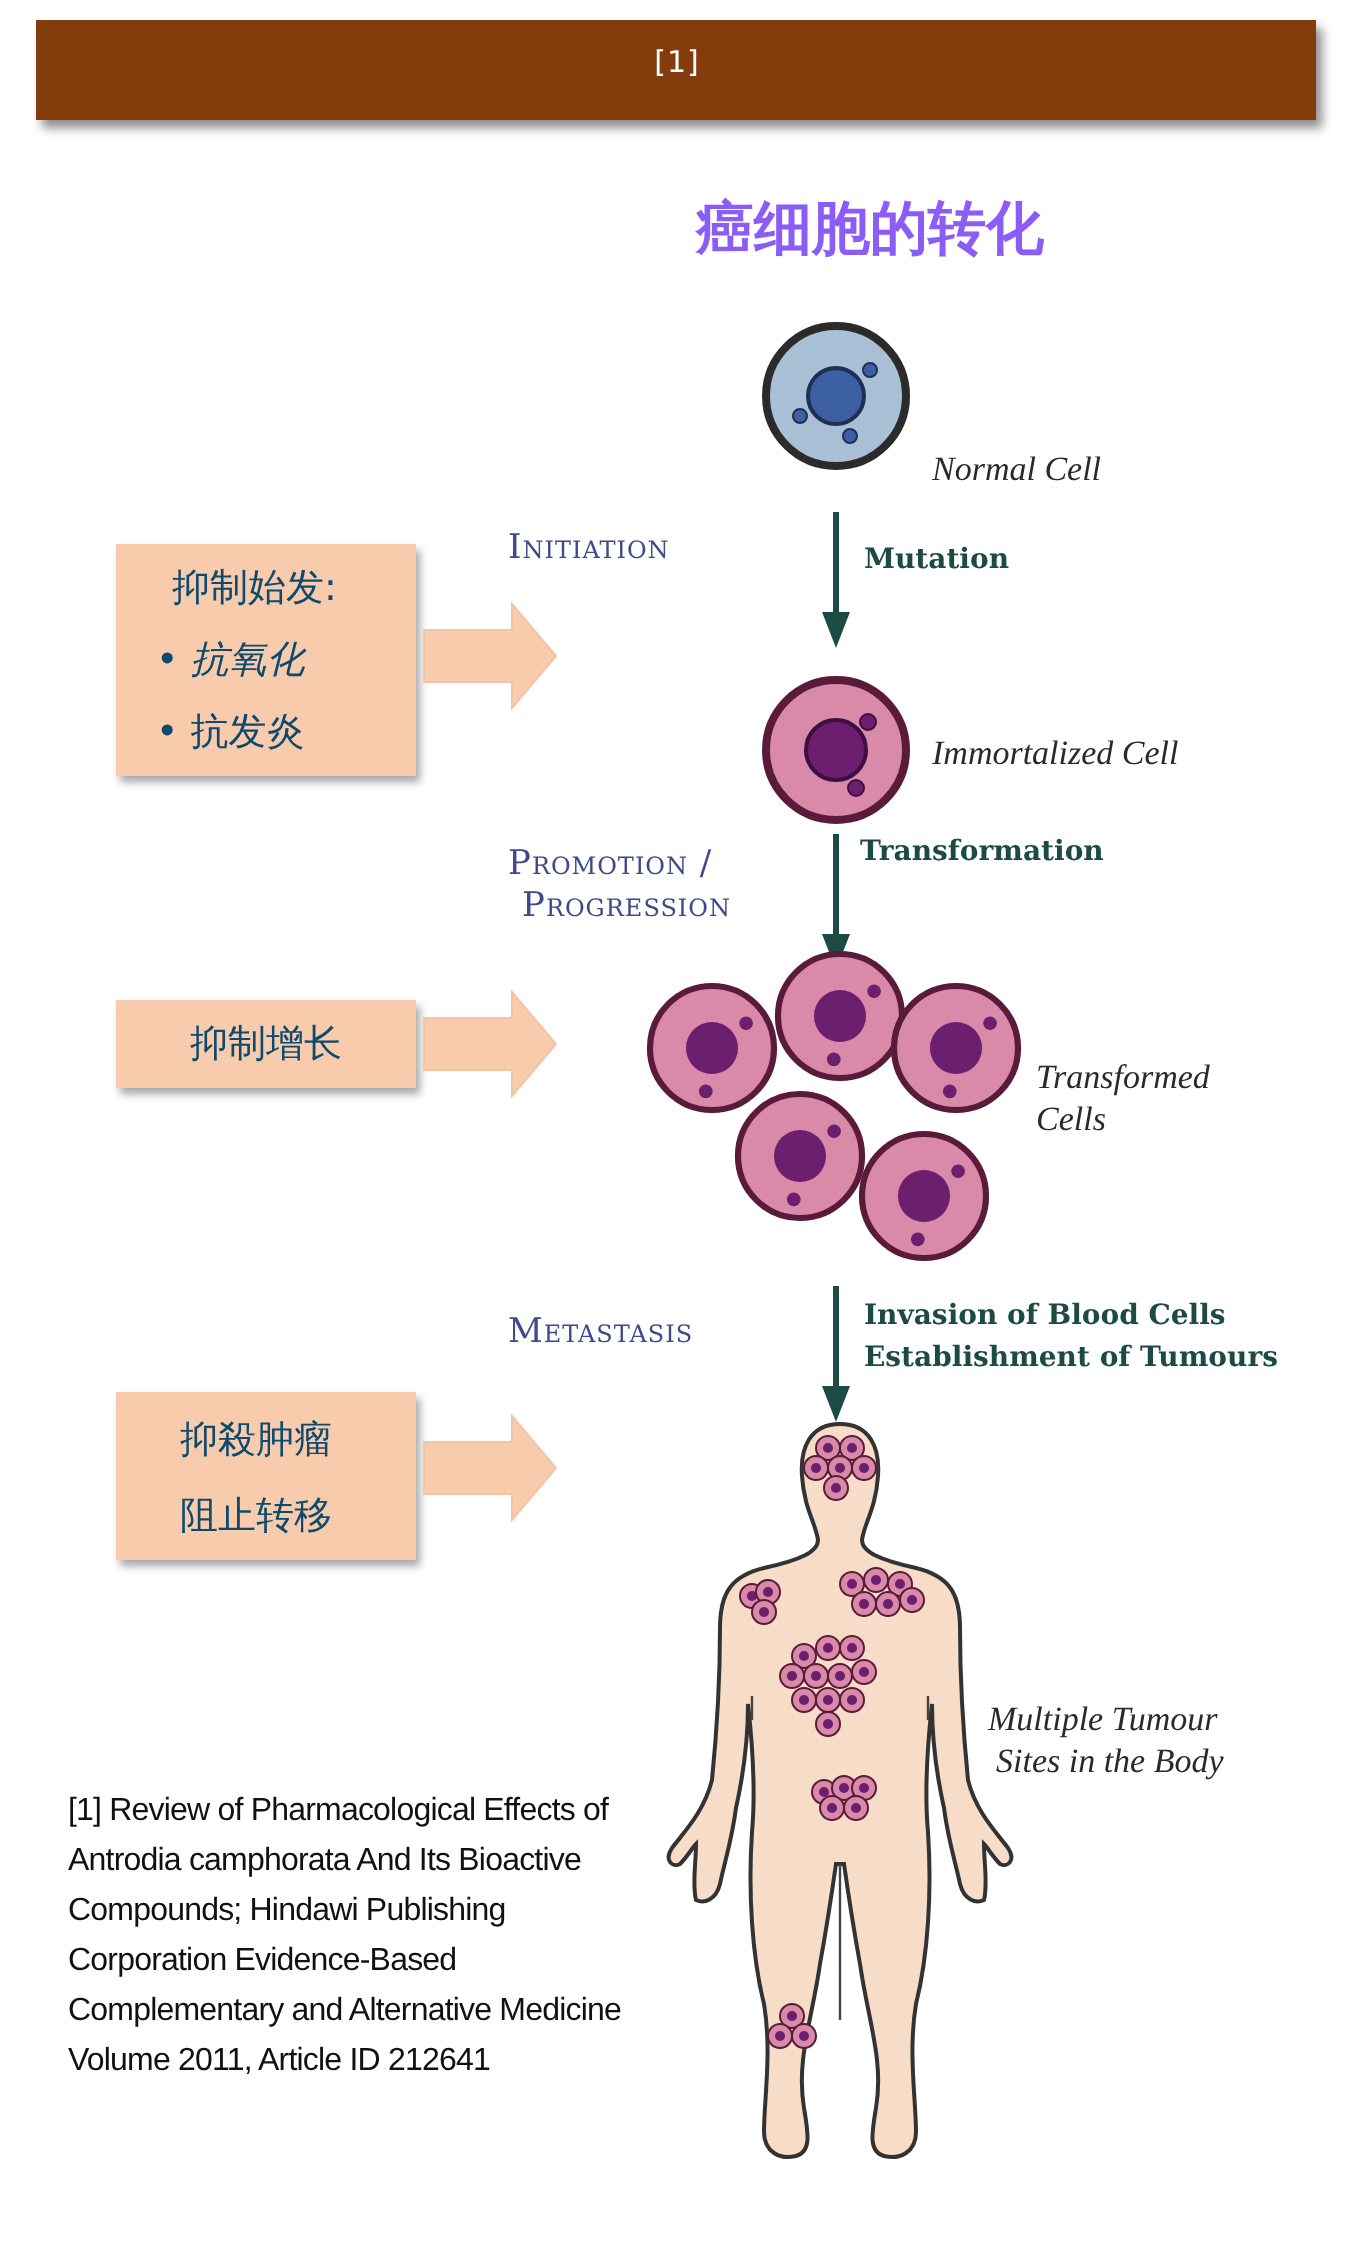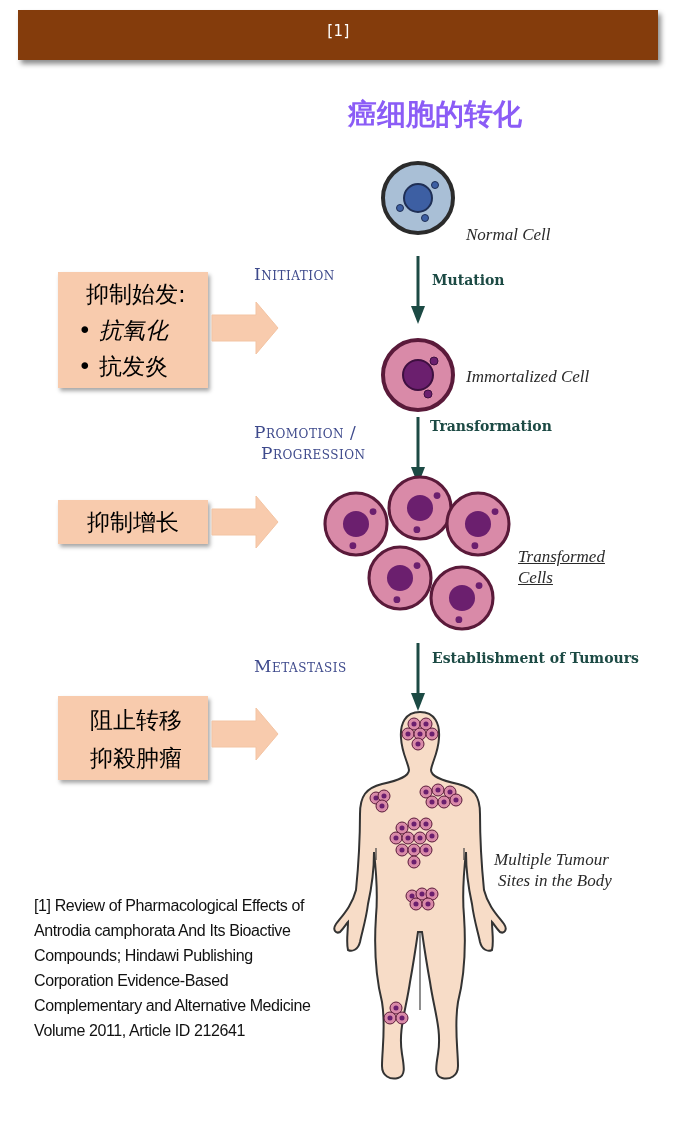--- a/index.html
+++ b/index.html
@@ -2,21 +2,21 @@
 <html><head>
 <meta charset="utf-8">
 <style>
   html, body { margin:0; padding:0; background:#ffffff; }
   body { width:676px; height:1124px; position:relative; overflow:hidden; font-family:"DejaVu Sans", sans-serif; }
   .banner { position:absolute; left:18px; top:10px; width:640px; height:50px; background:#843c0c;
             box-shadow:3px 4px 5px rgba(0,0,0,0.45); color:#fff; display:flex; align-items:center; justify-content:center;
             font-size:24px; font-weight:bold; letter-spacing:0.5px; }
   .banner sup { font-size:15px; font-weight:normal; margin-left:1px; position:relative; top:-4px; }
   .subtitle { position:absolute; left:320px; top:95px; width:230px; text-align:center; font-size:29px; font-weight:bold; color:#8b5cf6; }
-  .box { position:absolute; background:#f8cbad; box-shadow:2px 3px 4px rgba(0,0,0,0.35); color:#000000; font-size:23px; }
+  .box { position:absolute; background:#f8cbad; box-shadow:2px 3px 4px rgba(0,0,0,0.35); color:#0c4a6e; font-size:19px; }
   .box .line { line-height:36px; }
   .arrow { position:absolute; }
   .stage { position:absolute; font-family:"DejaVu Serif", serif; color:#3e4a8c; font-variant:small-caps; font-size:17px; letter-spacing:0.5px; line-height:21px; }
   .process { position:absolute; font-family:"DejaVu Serif", serif; color:#1c4a44; font-weight:bold; font-size:14px; line-height:21px; }
   .cell-label { position:absolute; font-family:"Liberation Serif", serif; font-style:italic; color:#2a2a2a; font-size:17px; line-height:21px; }
   .ref { position:absolute; left:34px; top:893px; width:280px; font-family:"Liberation Sans", sans-serif; font-size:16px; line-height:25px; color:#111; letter-spacing:-0.4px; }
   svg { position:absolute; overflow:visible; }
 </style>
 </head>
 <body>
@@ -37,22 +37,22 @@
 </svg>
 
 <div class="box" style="left:58px; top:500px; width:150px; height:44px; display:flex; align-items:center; justify-content:center;">
   <span>抑制增长</span>
 </div>
 <svg class="arrow" style="left:212px; top:496px;" width="66" height="52">
   <polygon points="0,13 44,13 44,0 66,26 44,52 44,39 0,39" fill="#f8cbad" stroke="#f3c4a3" stroke-width="1"></polygon>
 </svg>
 
 <div class="box" style="left:58px; top:696px; width:150px; height:84px; padding-left:32px; padding-top:5px; box-sizing:border-box;">
+  <div class="line" style="line-height:38px;">抑殺肿瘤</div>
   <div class="line" style="line-height:38px;">阻止转移</div>
-  <div class="line" style="line-height:38px;">抑殺肿瘤</div>
 </div>
 <svg class="arrow" style="left:212px; top:708px;" width="66" height="52">
   <polygon points="0,13 44,13 44,0 66,26 44,52 44,39 0,39" fill="#f8cbad" stroke="#f3c4a3" stroke-width="1"></polygon>
 </svg>
 
 <div class="stage" style="left:254px; top:264px;">Initiation</div>
 <div class="stage" style="left:254px; top:422px;">
   <div>Promotion /</div>
   <div style="margin-left:7px;">Progression</div>
 </div>
@@ -68,20 +68,21 @@
   <line x1="8" y1="0" x2="8" y2="54" stroke="#1c4a44" stroke-width="3"></line>
   <polygon points="1,50 15,50 8,68" fill="#1c4a44"></polygon>
 </svg>
 <div class="process" style="left:430px; top:416px;">Transformation</div>
 
 <svg style="left:410px; top:643px;" width="16" height="68">
   <line x1="8" y1="0" x2="8" y2="54" stroke="#1c4a44" stroke-width="3"></line>
   <polygon points="1,50 15,50 8,68" fill="#1c4a44"></polygon>
 </svg>
 <div class="process" style="left:432px; top:648px;">
+  <div>Invasion of Blood Cells</div>
   <div>Establishment of Tumours</div>
 </div>
 
 <svg style="left:380px; top:160px;" width="76" height="76">
   <circle cx="38" cy="38" r="35" fill="#a9bfd6" stroke="#2b2b2b" stroke-width="4"></circle>
   <circle cx="38" cy="38" r="14" fill="#3d5fa3" stroke="#1f2f55" stroke-width="2"></circle>
   <circle cx="55" cy="25" r="3.5" fill="#3d5fa3" stroke="#1f2f55" stroke-width="1"></circle>
   <circle cx="20" cy="48" r="3.5" fill="#3d5fa3" stroke="#1f2f55" stroke-width="1"></circle>
   <circle cx="45" cy="58" r="3.5" fill="#3d5fa3" stroke="#1f2f55" stroke-width="1"></circle>
 </svg>
@@ -120,21 +121,21 @@
       <circle cx="95.05" cy="79.6" r="3.41" fill="#6b1f6e"></circle>
       <circle cx="74.9" cy="113.7" r="3.41" fill="#6b1f6e"></circle>
     </g>
     <g>
       <circle cx="140" cy="112" r="31" fill="#d98aa8" stroke="#5a1a3a" stroke-width="3.1"></circle>
       <circle cx="140" cy="112" r="13.02" fill="#6b1f6e"></circle>
       <circle cx="157.05" cy="99.6" r="3.41" fill="#6b1f6e"></circle>
       <circle cx="136.9" cy="133.7" r="3.41" fill="#6b1f6e"></circle>
     </g>
   </svg>
-<div class="cell-label" style="left:518px; top:546px;text-decoration:underline;">
+<div class="cell-label" style="left:518px; top:528px;">
   <div>Transformed</div>
   <div>Cells</div>
 </div>
 
 <svg id="body" style="left:330px; top:710px;" width="180" height="372" viewBox="0 0 180 372">
   <path d="M90,2 C75,2 70,14 71,28 C72,44 78,52 79,60 C79,66 70,70 52,74 C36,78 30,86 30,104 C30,130 28,160 26,180 C22,196 12,206 6,214 C2,220 6,224 10,222 C14,218 16,214 18,212 C18,222 16,232 18,240 C22,242 28,240 30,232 C32,222 36,210 38,194 C42,176 44,158 44,142 C46,160 48,184 46,206 C44,236 46,268 52,292 C56,316 52,340 52,356 C52,366 60,370 68,368 C76,366 74,356 72,344 C68,320 76,300 80,272 C84,250 86,236 88,222 L92,222 C94,236 96,250 100,272 C104,300 112,320 108,344 C106,356 104,366 112,368 C120,370 128,366 128,356 C128,340 124,316 128,292 C134,268 136,236 134,206 C132,184 134,160 136,142 C136,158 138,176 142,194 C144,210 148,222 150,232 C152,240 158,242 162,240 C164,232 162,222 162,212 C164,214 166,218 170,222 C174,224 178,220 174,214 C168,206 158,196 154,180 C152,160 150,130 150,104 C150,86 144,78 128,74 C110,70 101,66 101,60 C102,52 108,44 109,28 C110,14 105,2 90,2 Z" fill="#f7dcc7" stroke="#333" stroke-width="2"></path>
   <line x1="90" y1="222" x2="90" y2="300" stroke="#444" stroke-width="1.2"></line>
   <line x1="46" y1="138" x2="46" y2="150" stroke="#444" stroke-width="1.2"></line>
   <line x1="134" y1="138" x2="134" y2="150" stroke="#444" stroke-width="1.2"></line>
 <g>

